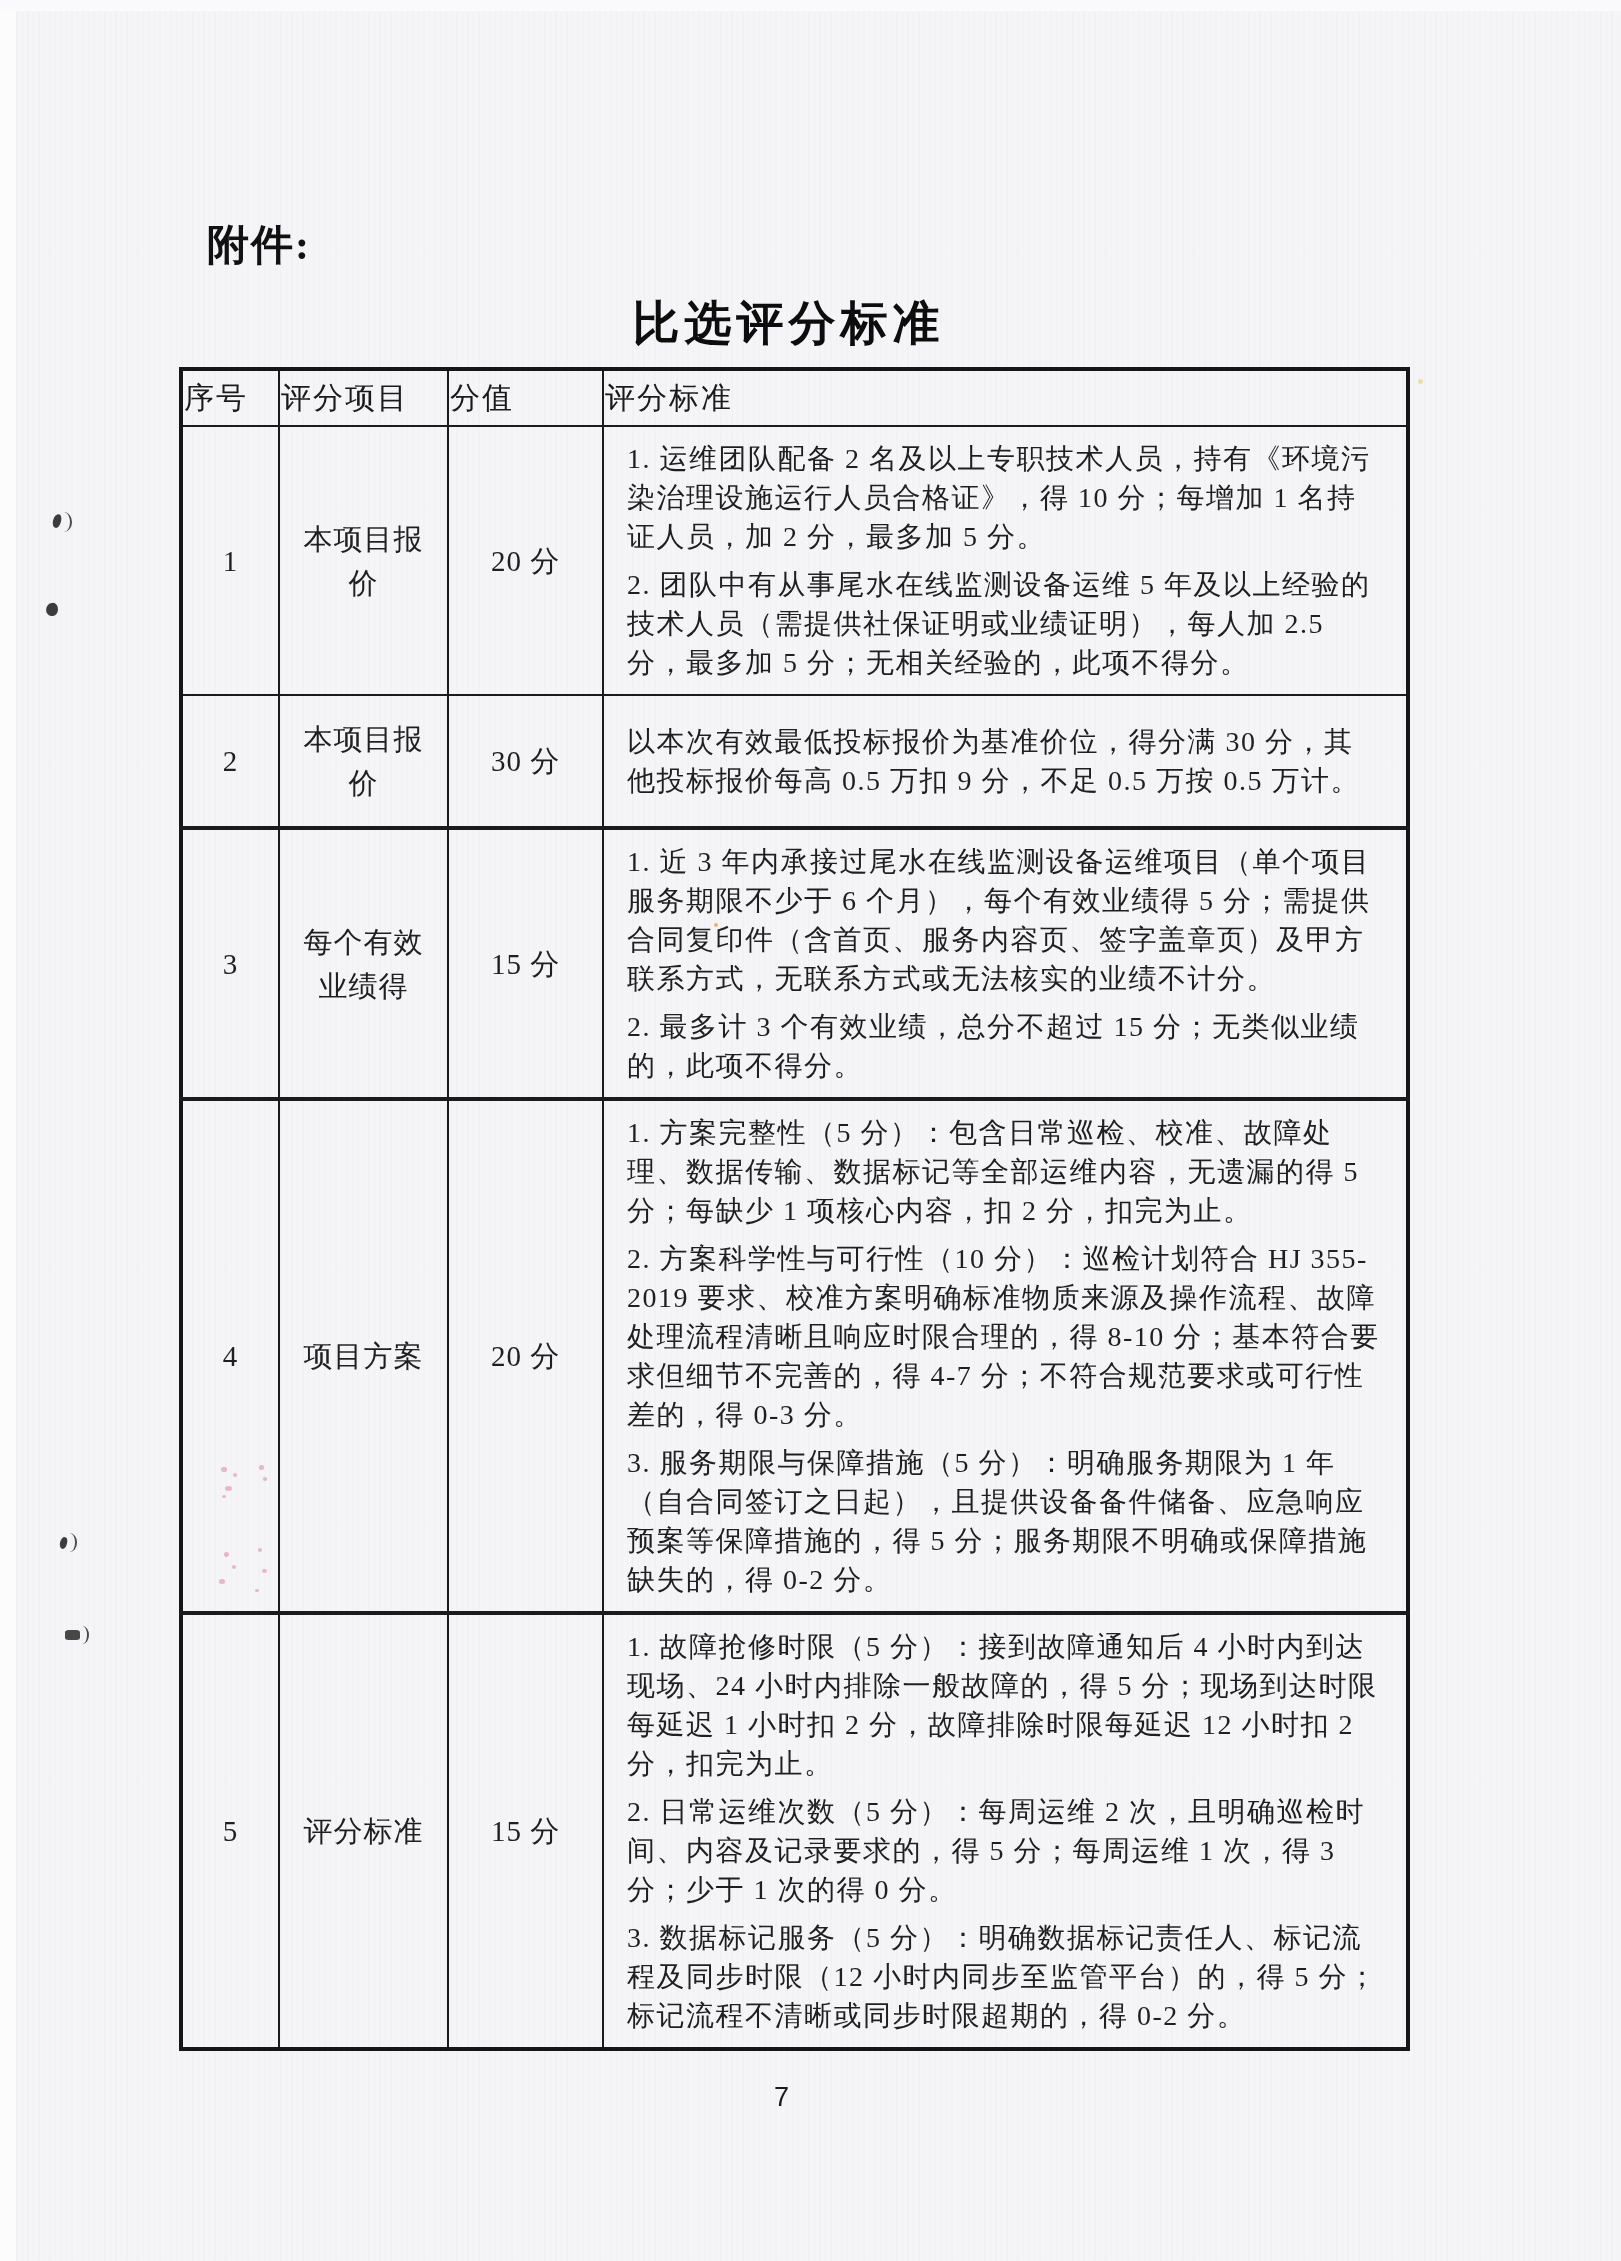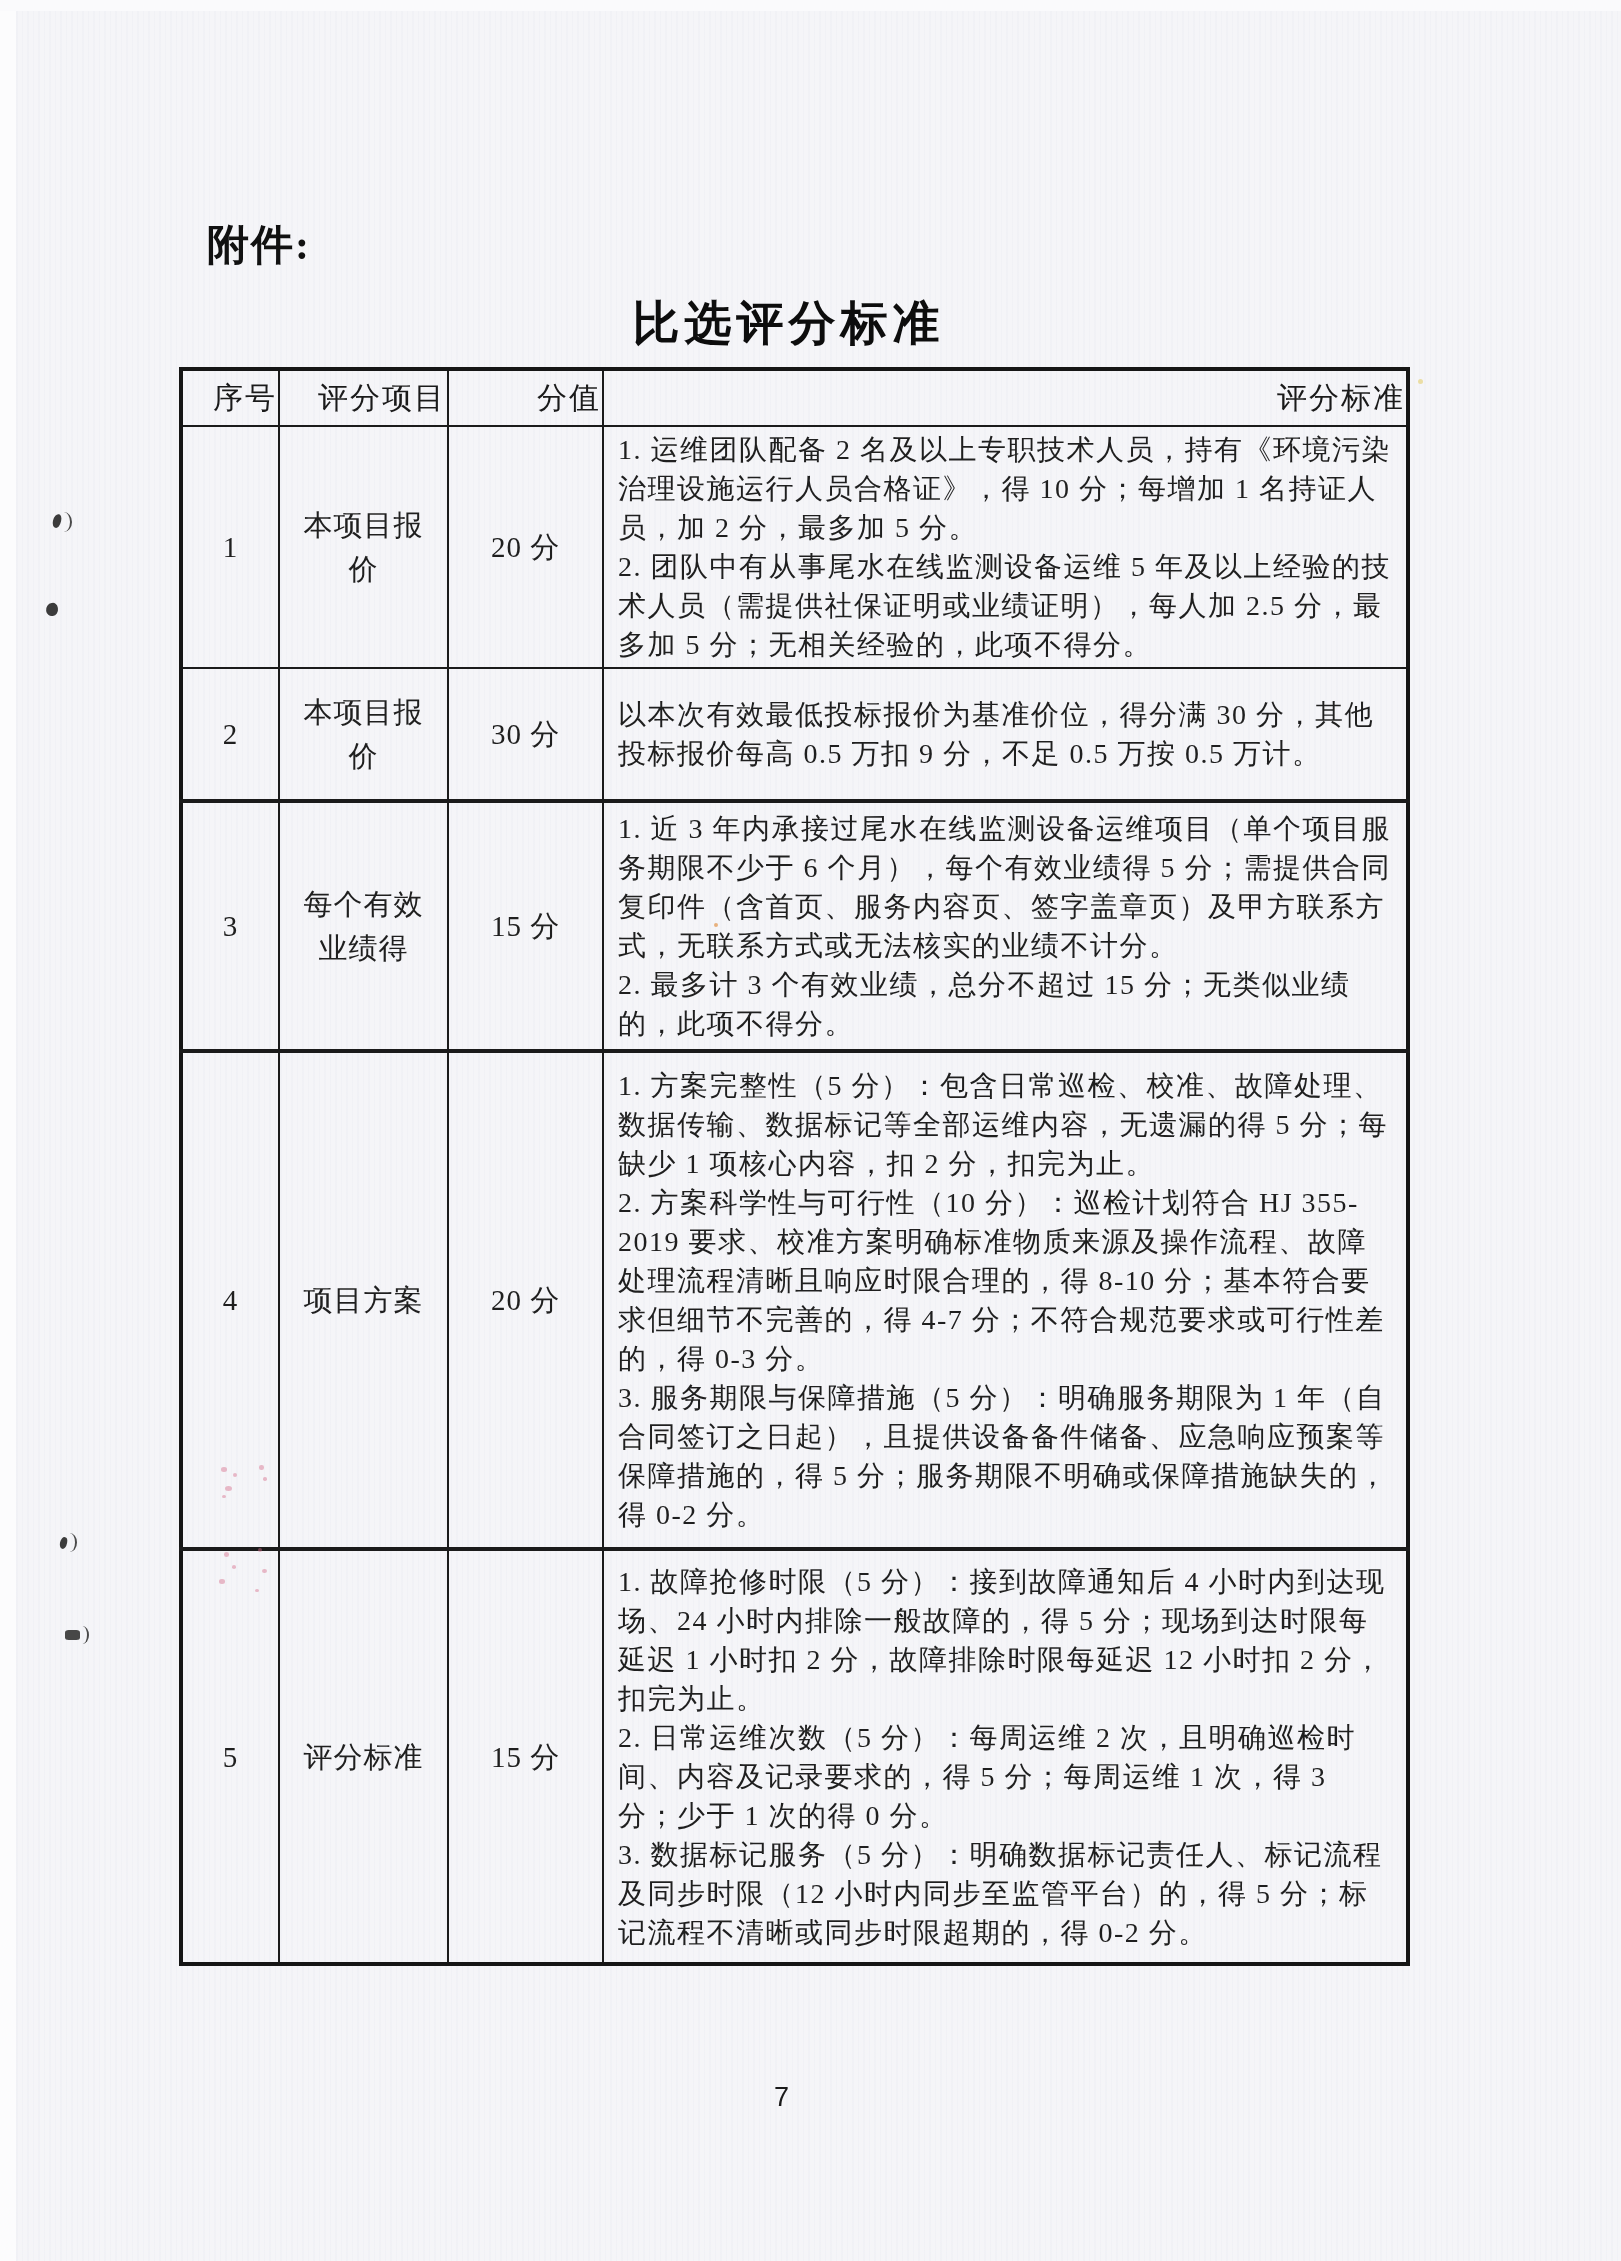--- a/index.html
+++ b/index.html
@@ -32,40 +32,40 @@
   table.score-table col.c3{width:155px;}
   table.score-table col.c4{width:805px;}
   .score-table th,.score-table td{
     border:2.5px solid #1b1b1b;
     vertical-align:middle;
   }
   .score-table{border:4px solid #161616;}
   thead tr{height:57px;}
   thead th{
     border-bottom-width:5px;
-    font-size:30px;font-weight:400;letter-spacing:2px;text-align:right;color:#1a1a1a;
+    font-size:30px;font-weight:400;letter-spacing:2px;text-align:left;color:#1a1a1a;
   }
   .row-1{height:238px;}
   .row-2{height:133px;}
   .row-3{height:250px;}
   .row-4{height:498px;}
   .row-5{height:415px;}
   .row-2 td{border-top-width:2.5px;}
   .row-3 td{border-top-width:4.5px;}
   .row-4 td{border-top-width:4px;}
   .row-5 td{border-top-width:4px;}
   td.cell-index,td.cell-item,td.cell-score{
     text-align:center;font-size:29px;letter-spacing:1px;color:#1f1f1f;
     padding:0 10px;line-height:44px;
   }
   td.criteria{
     text-align:left;font-size:28px;color:#1f1f1f;
     padding:3px 15px 3px 14px;line-height:39px;letter-spacing:1.5px;
   }
-  td.criteria p.crit{margin:0;padding:0;}
+  td.criteria p.crit{margin:9px;padding:0;}
 
   .page-number{
     position:absolute;left:774px;top:2082px;
     font-size:27px;color:#1a1a1a;font-family:"Liberation Sans","DejaVu Sans",sans-serif;
   }
 
   .artifact{position:absolute;}
   .blob{background:#3c3c3c;border-radius:60% 45% 55% 50%;}
   .paren{border-right:2.5px solid #4a4a4a;border-radius:0 80% 80% 0 / 0 50% 50% 0;background:transparent;}
   .pink{background:rgba(214,110,140,0.45);border-radius:50%;}

